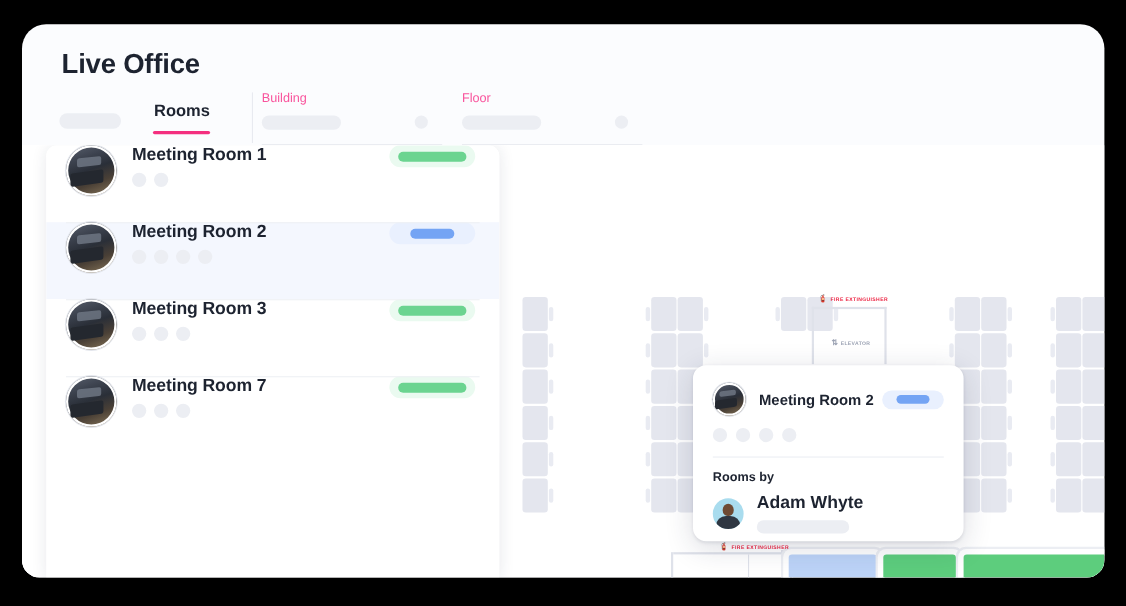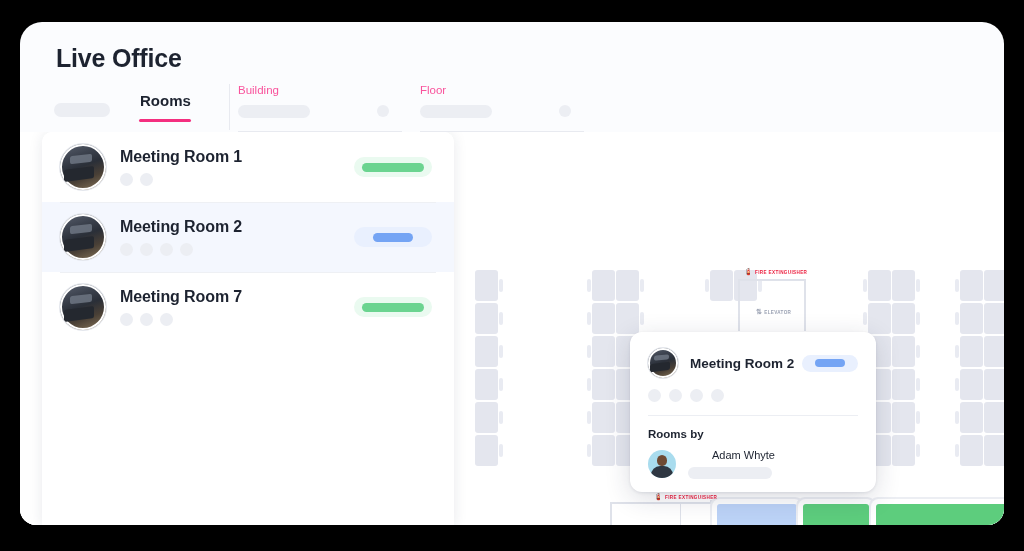--- a/index.html
+++ b/index.html
@@ -126,21 +126,21 @@
     position:absolute; left:22px; top:0px;
     width:412px; height:393px;
     background:#fff;
     border-radius:10px 10px 0 0;
     box-shadow:0 1px 14px rgba(30,40,70,.10);
     overflow:hidden;
   }
   .room-row {
     position:relative;
     height:70px;
-    display:flex; align-items:center;
+    display:flex; 
     padding:0 22px 0 18px;
     cursor:pointer;
     background:#fff;
   }
   .room-row.selected { background:#f4f7fe; }
   .room-row + .room-row::before {
     content:""; position:absolute; left:18px; right:18px; top:0;
     height:1px; background:#eef0f4;
   }
   .room-thumb {
@@ -221,21 +221,21 @@
     width:10px; height:11px; border-radius:50% 50% 45% 45%;
     background:#6e4a33;
   }
   #person-avatar .body {
     position:absolute; left:3px; top:16px;
     width:22px; height:14px; border-radius:9px 9px 0 0;
     background:#2f3742;
   }
   #person-info { margin-left:12px; flex:1 1 auto; }
   #person-name {
-    font-size:11px; font-weight:normal; color:#1d2330;margin-left:24px;
+    font-size:16px; font-weight:bold; color:#1d2330;
   }
   #person-skel {
     margin-top:6px; width:84px; height:12px;
   }
 </style>
 </head>
 <body>
 
 <div id="app-card">
 
@@ -397,20 +397,34 @@
               <div class="dot"></div>
             </div>
           </div>
           <div class="status-pill busy">
             <div class="bar"></div>
           </div>
         </div>
         <div class="room-row">
           <div class="room-thumb"></div>
           <div class="room-meta">
+            <div class="room-name">Meeting Room 3</div>
+            <div class="dots">
+              <div class="dot"></div>
+              <div class="dot"></div>
+              <div class="dot"></div>
+            </div>
+          </div>
+          <div class="status-pill free">
+            <div class="bar"></div>
+          </div>
+        </div>
+        <div class="room-row">
+          <div class="room-thumb"></div>
+          <div class="room-meta">
             <div class="room-name">Meeting Room 7</div>
             <div class="dots">
               <div class="dot"></div>
               <div class="dot"></div>
               <div class="dot"></div>
             </div>
           </div>
           <div class="status-pill free">
             <div class="bar"></div>
           </div>

